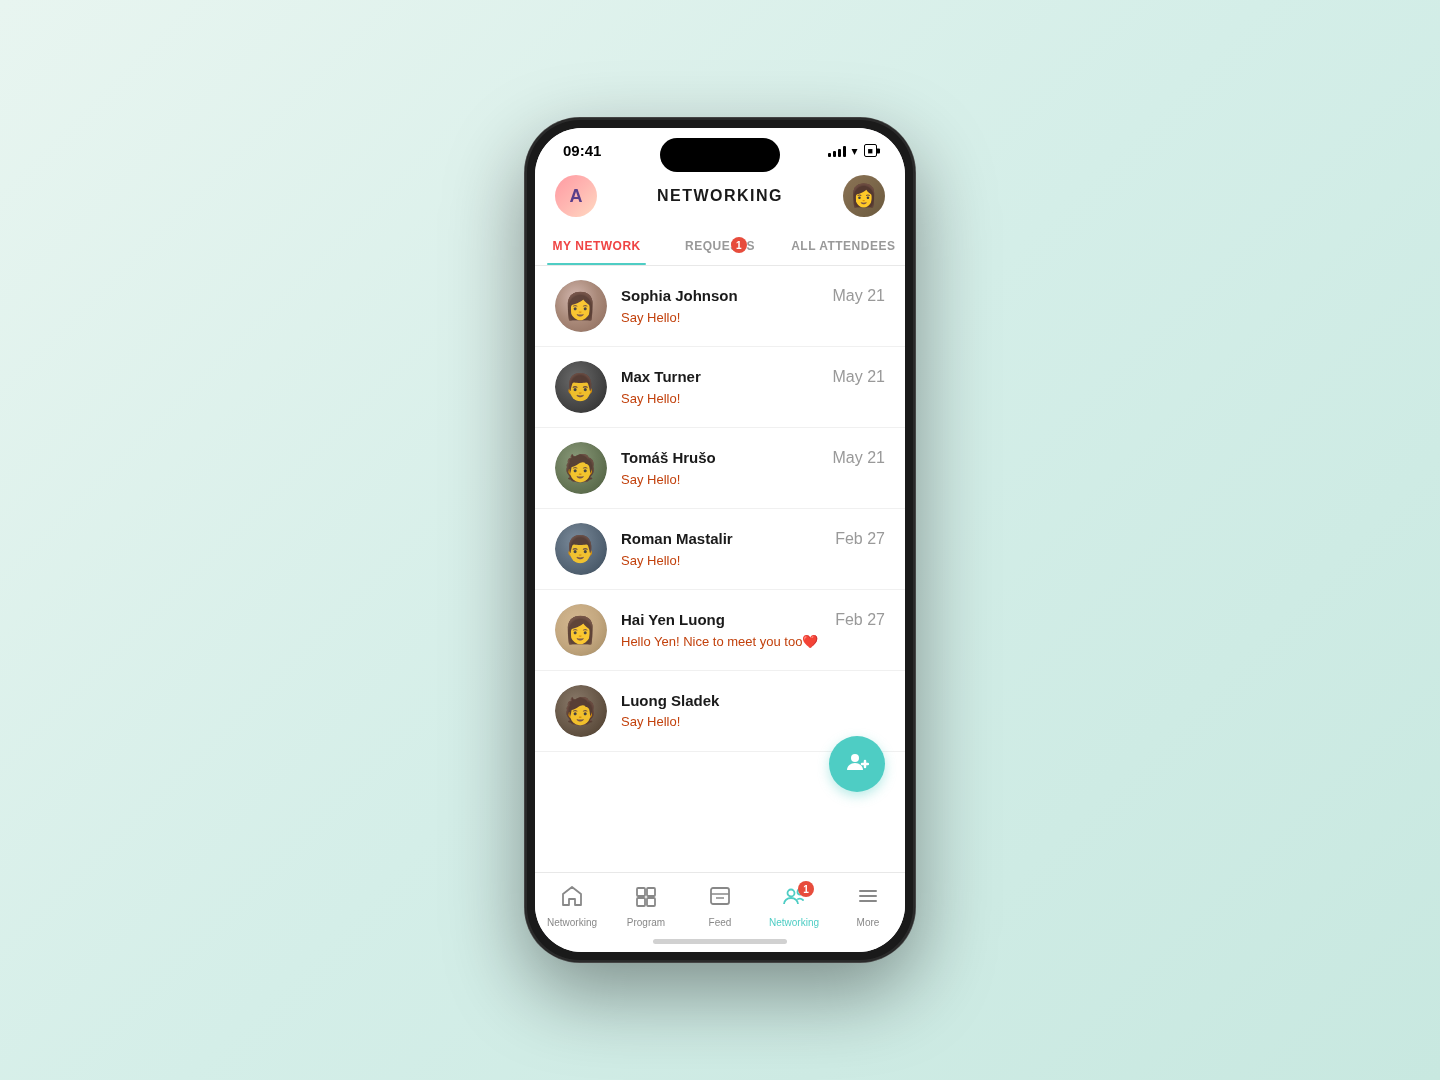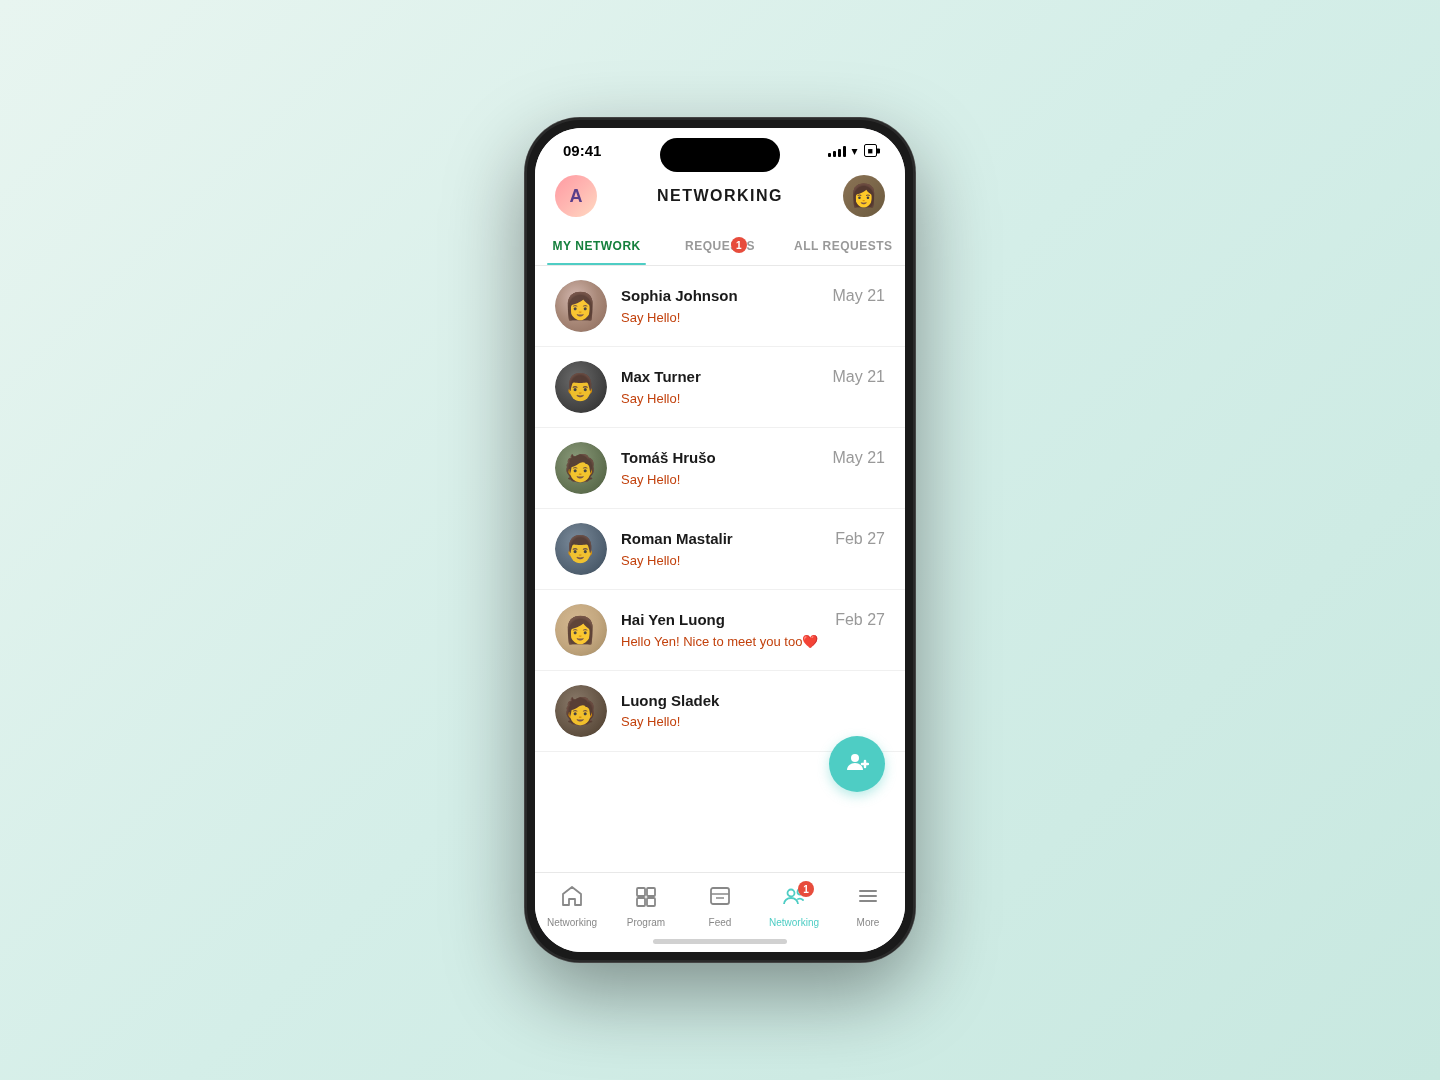--- a/index.html
+++ b/index.html
@@ -156,21 +156,21 @@
       padding: 10px 4px 12px;
       font-size: 12px;
       font-weight: 600;
       letter-spacing: 0.5px;
       color: #999;
       cursor: pointer;
       position: relative;
     }
 
     .tab.active {
-      color: #15803d;
+      color: #ef4444;
     }
 
     .tab.active::after {
       content: '';
       position: absolute;
       bottom: 0;
       left: 10%;
       width: 80%;
       height: 2px;
       background: #4ecdc4;
@@ -382,21 +382,21 @@
 
     <div class="tabs-container">
       <div class="tab active">
         <span>MY NETWORK</span>
       </div>
       <div class="tab" style="position:relative;">
         <span>REQUESTS</span>
         <span class="tab-badge">1</span>
       </div>
       <div class="tab">
-        <span>ALL REQUESTS</span>
+        <span>ALL ATTENDEES</span>
       </div>
     </div>
 
     <div class="content-list" style="position:relative;">
 
       <div class="contact-item">
         <div class="contact-avatar">
           <div class="photo-circle" style="background: radial-gradient(ellipse at 40% 35%, #d4b8b0 0%, #a88878 50%, #8a6858 100%);">
             <span style="font-size:26px; opacity:0.9">👩</span>
           </div>

